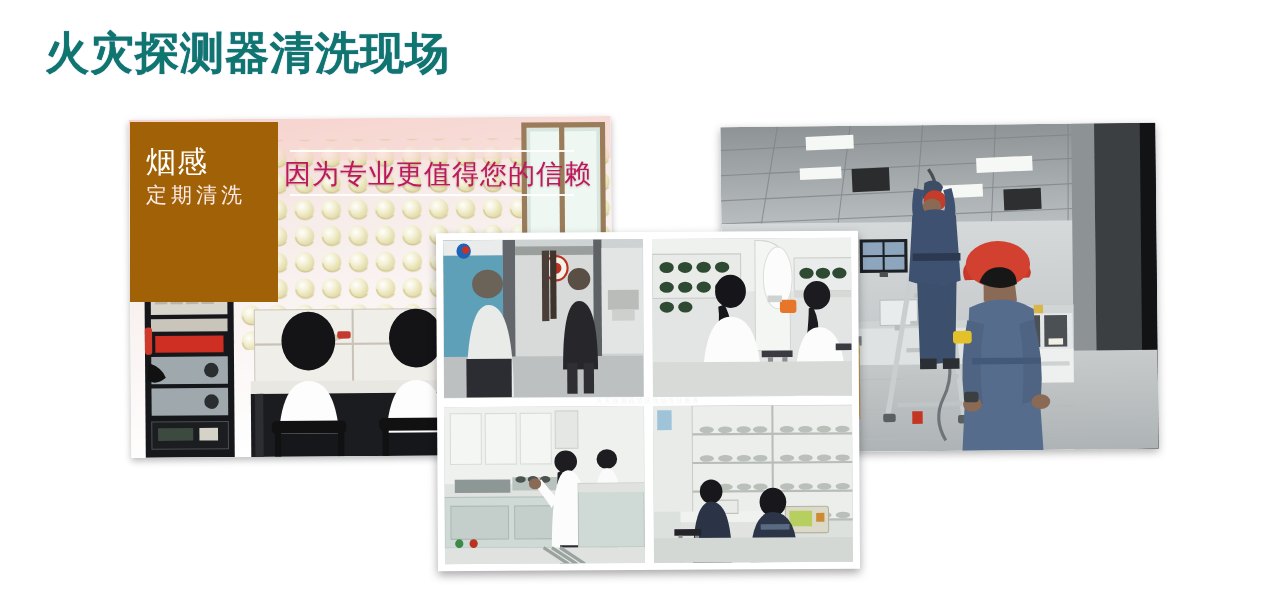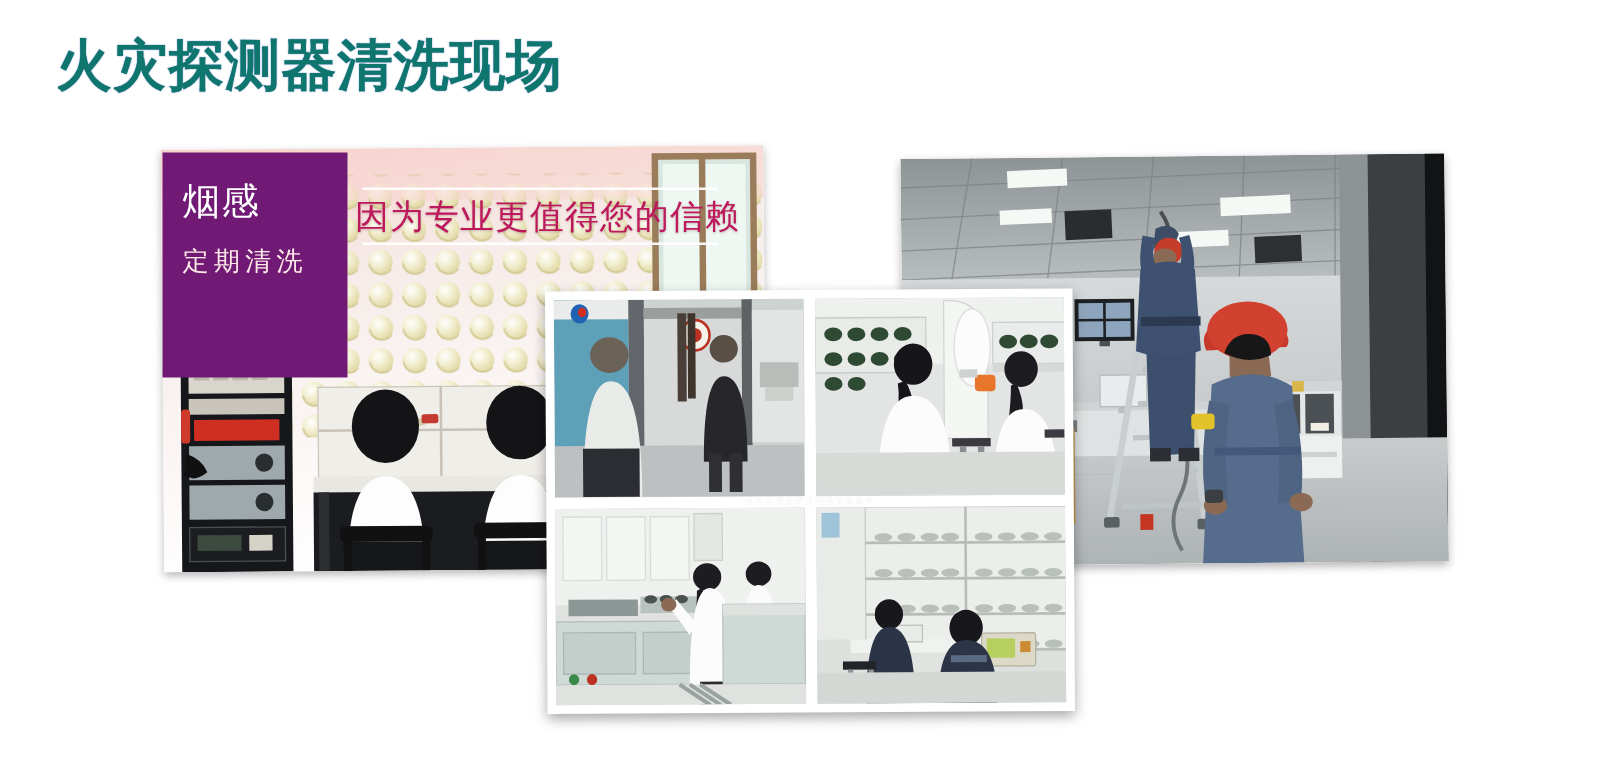--- a/index.html
+++ b/index.html
@@ -63,32 +63,31 @@
   #photo-collage .cell svg{width:100%;height:100%;display:block;}
   .collage-watermark{
     position:absolute;left:0;right:0;top:50%;transform:translateY(-50%);
     text-align:center;font-size:7px;color:#f4f4f4;letter-spacing:1px;
     pointer-events:none;user-select:none;white-space:nowrap;
   }
 
   
   #promo-banner{
     position:absolute;left:130px;top:122px;width:148px;height:180px;
-    background:#701a75;
+    background:#a16207;
     color:#ffffff;
     box-sizing:border-box;
     padding:22px 0 0 16px;
   }
   #promo-banner .big{
     font-size:30px;line-height:1.22;font-weight:400;
     letter-spacing:1px;
     font-family:"DejaVu Sans","Liberation Sans",sans-serif;
   }
   #promo-banner .small{
-    margin-top:14px;
     font-size:21px;line-height:1.42;font-weight:300;
     letter-spacing:4px;
     color:#fde9e6;
     font-family:"DejaVu Sans","Liberation Sans",sans-serif;
   }
 
   
   #slogan{
     position:absolute;left:284px;top:150px;width:296px;
     color:#be185d;

